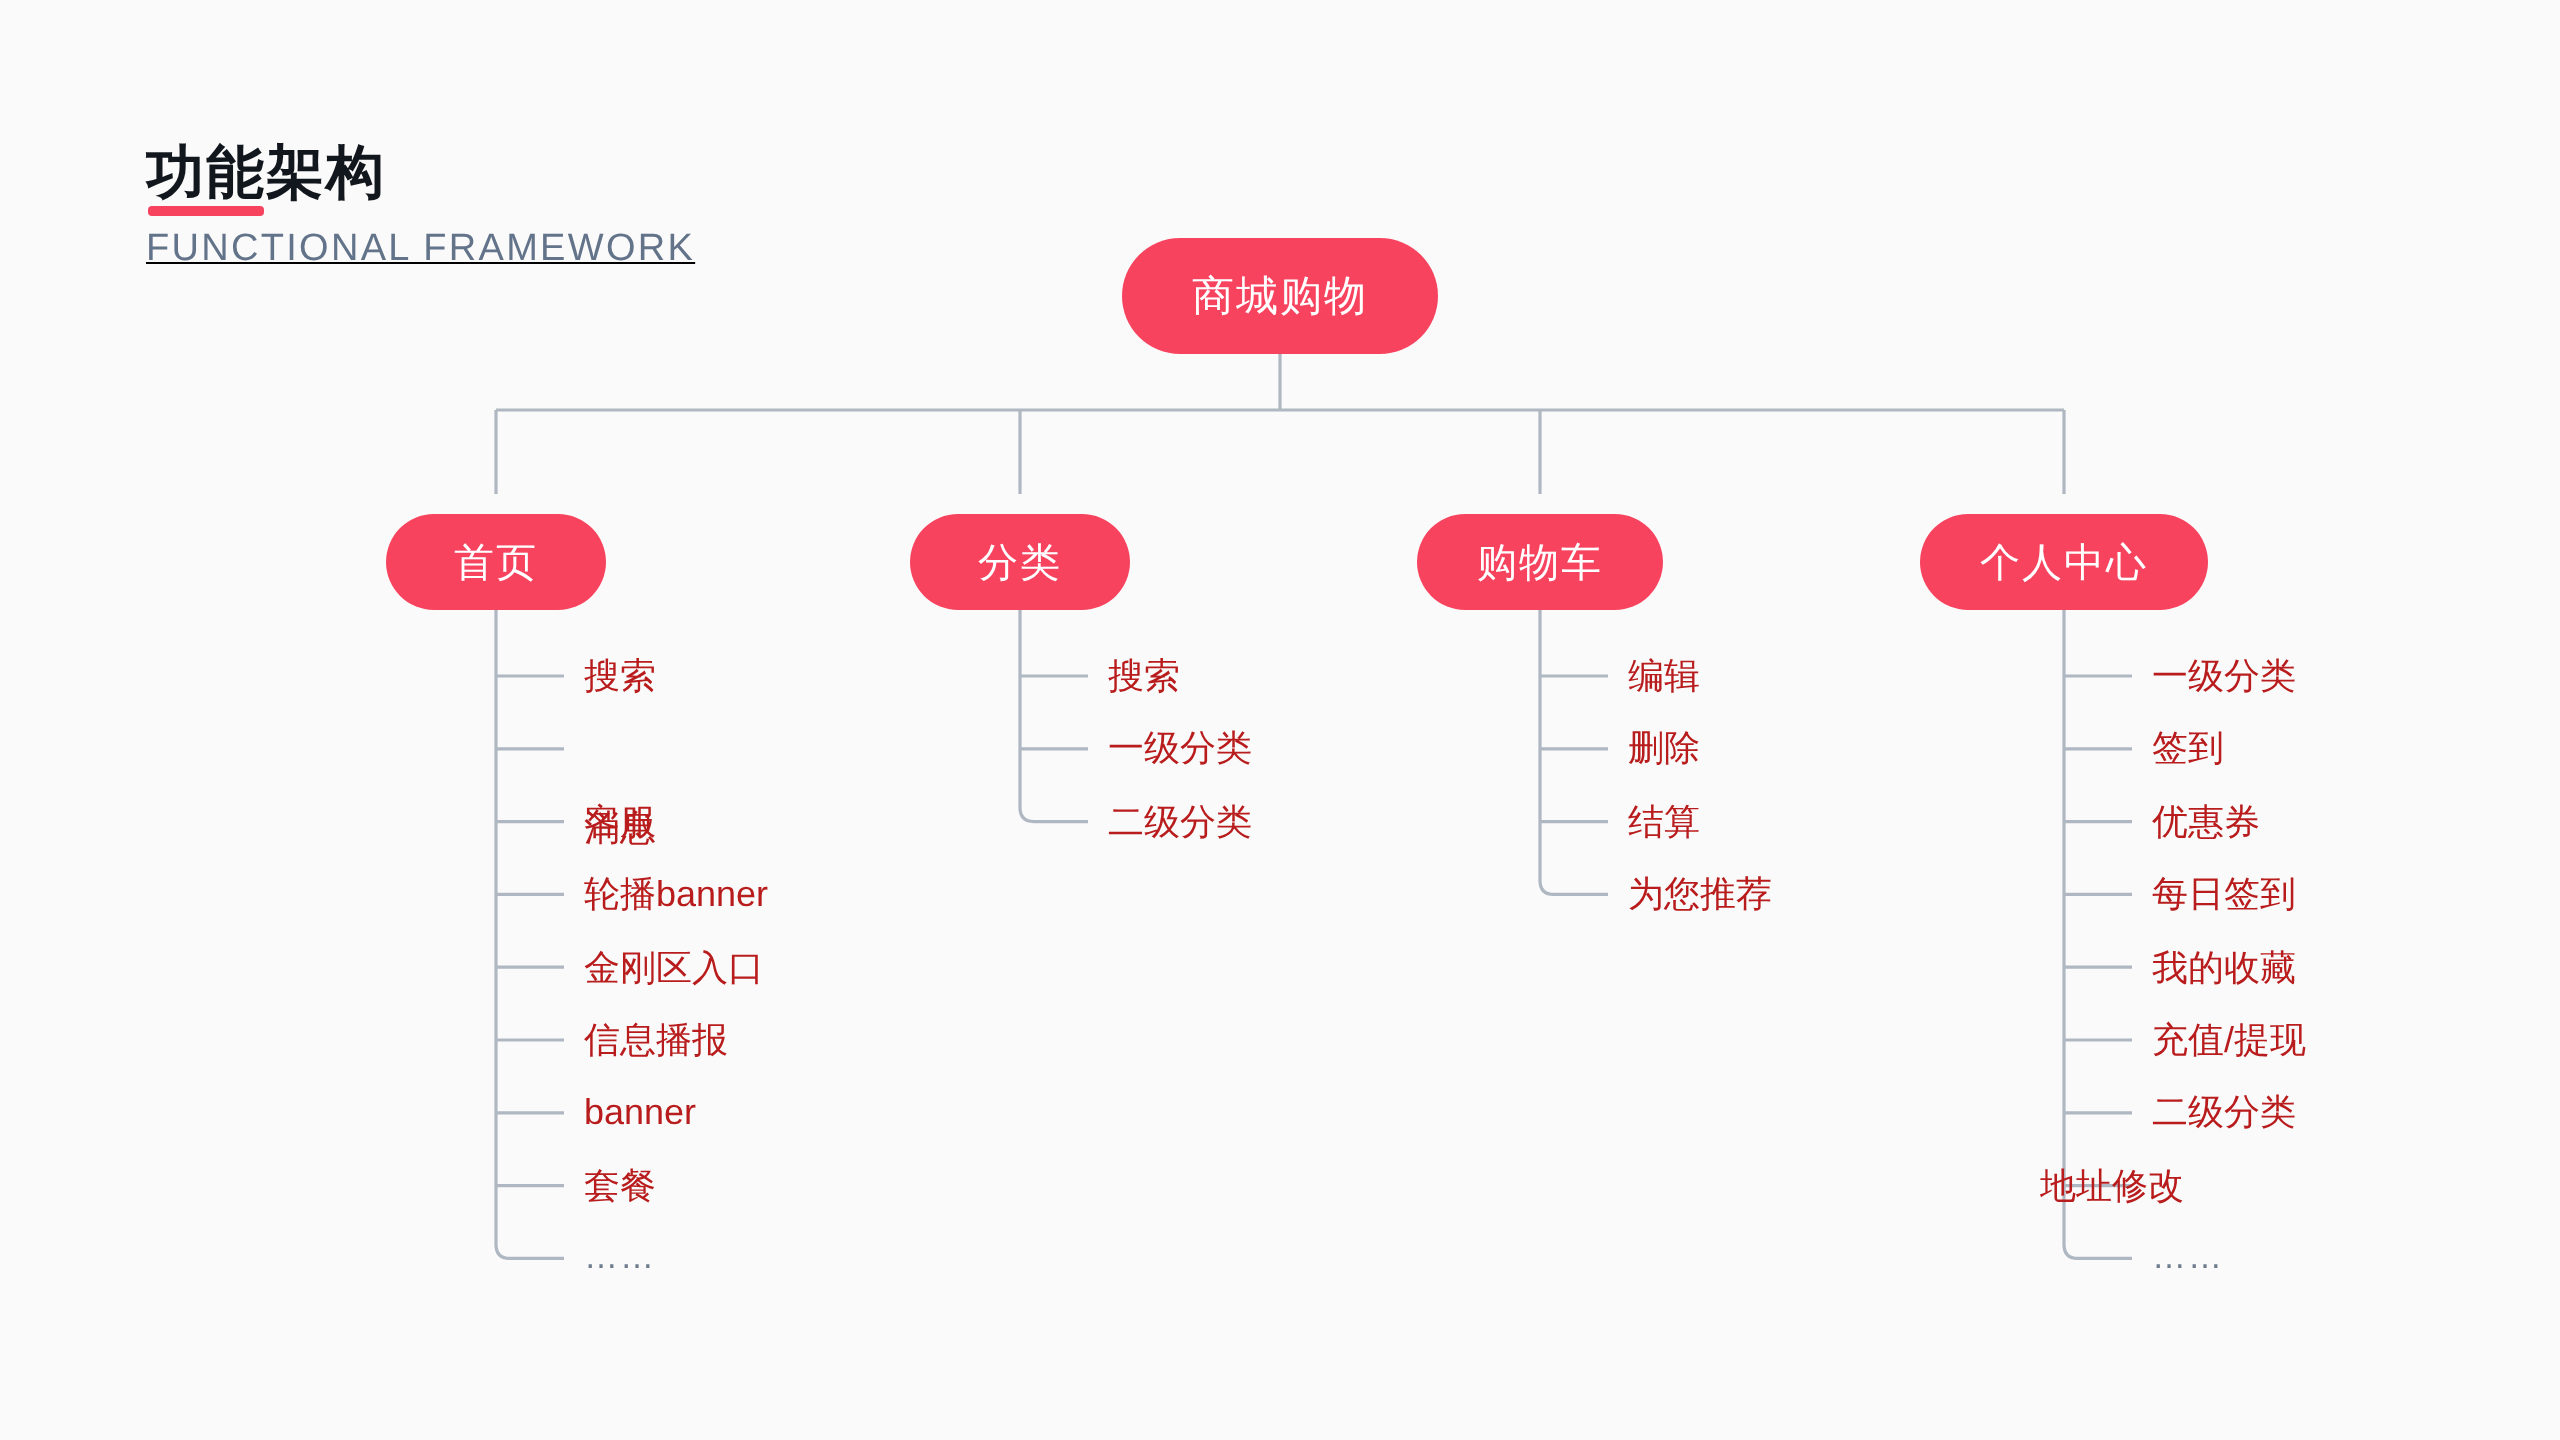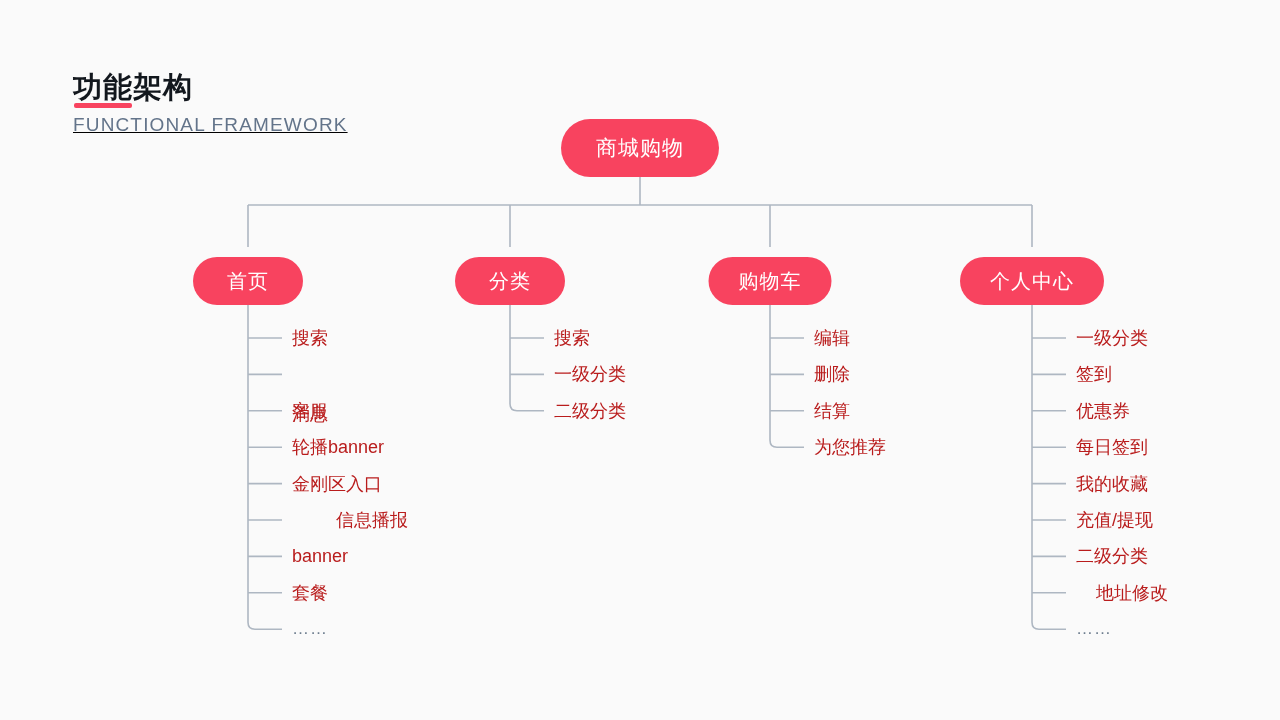--- a/index.html
+++ b/index.html
@@ -166,38 +166,38 @@
     </svg>
 
   <div id="nodes">
       <div class="pill pill-root" style="left: 640px; top: 138px;">商城购物</div>
       <div class="pill pill-l2" style="left: 248px; top: 271px;">首页</div>
       <div class="leaf" style="left: 292px; top: 338px; position: absolute;">搜索</div>
       <div class="leaf" style="left: 292px; top: 374.4px; position: absolute; margin-top: 40px;">消息</div>
       <div class="leaf" style="left: 292px; top: 410.8px; position: absolute;">客服</div>
       <div class="leaf" style="left: 292px; top: 447.2px; position: absolute;">轮播banner</div>
       <div class="leaf" style="left: 292px; top: 483.6px; position: absolute;">金刚区入口</div>
-      <div class="leaf" style="left: 292px; top: 520px; position: absolute; margin-left: 44px;">信息播报</div>
+      <div class="leaf" style="left: 292px; top: 520px; position: absolute;">信息播报</div>
       <div class="leaf" style="left: 292px; top: 556.4px; position: absolute;">banner</div>
       <div class="leaf" style="left: 292px; top: 592.8px; position: absolute;">套餐</div>
       <div class="leaf ellipsis" style="left: 292px; top: 629.2px; position: absolute;">……</div>
       <div class="pill pill-l2" style="left: 510px; top: 271px;">分类</div>
       <div class="leaf" style="left: 554px; top: 338px; position: absolute;">搜索</div>
       <div class="leaf" style="left: 554px; top: 374.4px; position: absolute;">一级分类</div>
       <div class="leaf" style="left: 554px; top: 410.8px; position: absolute;">二级分类</div>
       <div class="pill pill-l2" style="left: 770px; top: 271px;">购物车</div>
       <div class="leaf" style="left: 814px; top: 338px; position: absolute; text-align: center;">编辑</div>
       <div class="leaf" style="left: 814px; top: 374.4px; position: absolute;">删除</div>
       <div class="leaf" style="left: 814px; top: 410.8px; position: absolute;">结算</div>
       <div class="leaf" style="left: 814px; top: 447.2px; position: absolute;">为您推荐</div>
       <div class="pill pill-l2" style="left: 1032px; top: 271px;">个人中心</div>
       <div class="leaf" style="left: 1076px; top: 338px; position: absolute;">一级分类</div>
       <div class="leaf" style="left: 1076px; top: 374.4px; position: absolute;">签到</div>
       <div class="leaf" style="left: 1076px; top: 410.8px; position: absolute;">优惠券</div>
       <div class="leaf" style="left: 1076px; top: 447.2px; position: absolute;">每日签到</div>
       <div class="leaf" style="left: 1076px; top: 483.6px; position: absolute;">我的收藏</div>
       <div class="leaf" style="left: 1076px; top: 520px; position: absolute;">充值/提现</div>
       <div class="leaf" style="left: 1076px; top: 556.4px; position: absolute;">二级分类</div>
-      <div class="leaf" style="left: 1096px; top: 592.8px; position: absolute;">地址修改</div>
+      <div class="leaf" style="left: 1020px; top: 592.8px; position: absolute;">地址修改</div>
       <div class="leaf ellipsis" style="left: 1076px; top: 629.2px; position: absolute;">……</div>
     </div>
 
 </div>
 
 </body></html>

